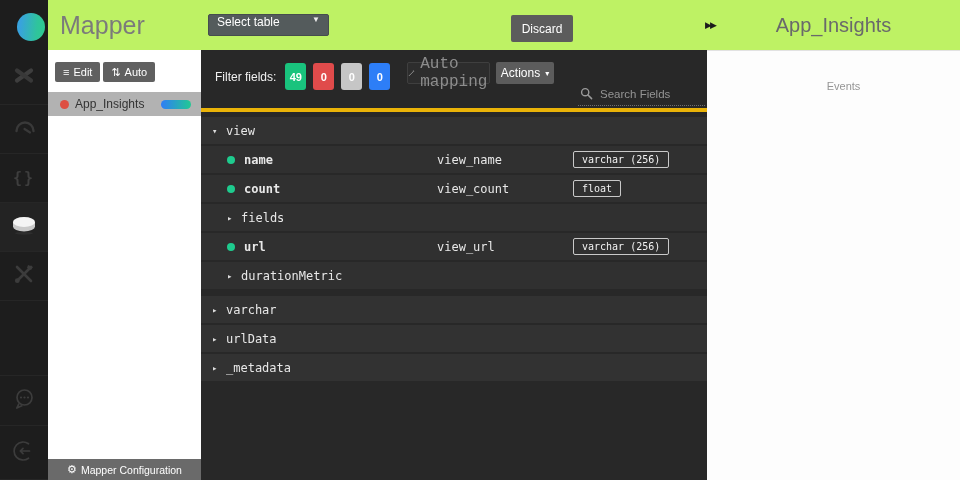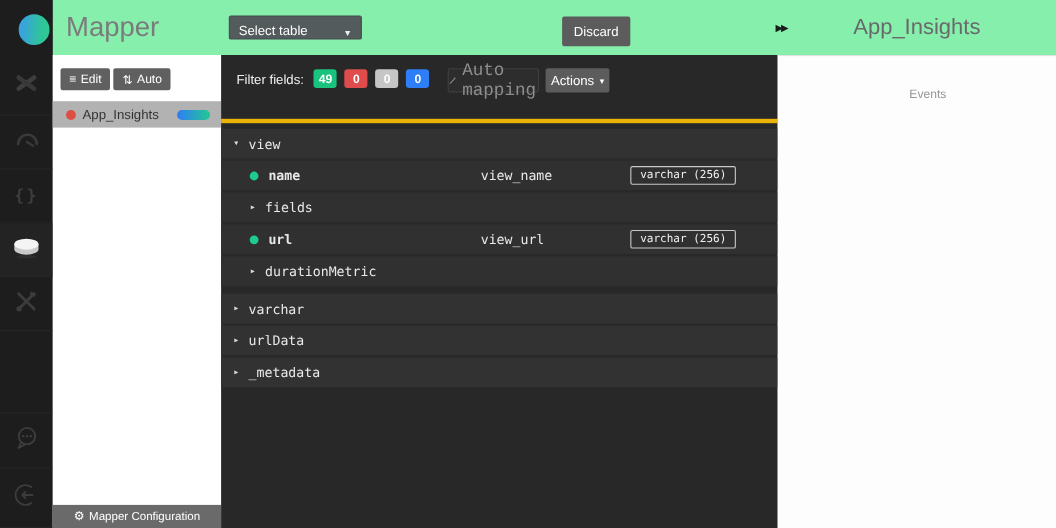--- a/index.html
+++ b/index.html
@@ -1,28 +1,28 @@
 <!DOCTYPE html>
 <html><head>
 <meta charset="utf-8">
 <style>
   * { margin:0; padding:0; box-sizing:border-box; }
   html,body { width:960px; height:480px; overflow:hidden; background:#fff;
     font-family:"Liberation Sans", sans-serif; }
 
   
-  .topbar { position:absolute; left:0; top:0; width:960px; height:50px; background:#86efac; }
+  .topbar { position:absolute; left:0; top:0; width:960px; height:50px; background:#bef264; }
   .corner { position:absolute; left:0; top:0; width:48px; height:50px; background:#1d1d1d; }
   .logo { position:absolute; left:17px; top:13px; width:28px; height:28px; border-radius:50%;
     background:linear-gradient(95deg,#38a3dc 15%,#2fc49c 70%,#2ecb8e 100%); }
   .app-title { position:absolute; left:60px; top:0; height:50px; line-height:50px;
     font-size:25px; color:#7b7b7b; }
   .select-table { position:absolute; left:208px; top:14px; width:121px; height:22px;
     background:#545b5c; border:1px solid #464d4e; border-radius:2px; color:#fff;
-    font-size:12px; display:flex; align-items:flex-end; padding:0 8px; cursor:pointer; }
+    font-size:12px; display:flex; align-items:flex-start; padding:0 8px; cursor:pointer; }
   .select-table .caret { margin-left:auto; font-size:8px; color:#eee; }
   .discard-btn { position:absolute; left:511px; top:15px; width:62px; height:27px;
     background:#5c5c5c; border-radius:2px; color:#fff; font-size:12px;
     display:flex; align-items:center; justify-content:center; cursor:pointer; }
   .apply-btn { position:absolute; left:576px; top:15px; width:125px; height:27px;
     background:#a2bcf2; border-radius:2px; color:#fff; font-size:12px;
     display:flex; align-items:center; justify-content:center; cursor:pointer; }
   .ff-icon { position:absolute; left:705px; top:0; height:50px; display:flex; align-items:center;
     font-size:9px; color:#1b1b1b; letter-spacing:-2px; cursor:pointer; }
   .table-title { position:absolute; left:707px; right:0; top:0; height:50px;
@@ -52,21 +52,21 @@
   .lp-footer { position:absolute; left:0; bottom:0; width:153px; height:21px; background:#6a6a6a;
     color:#fff; font-size:10.5px; display:flex; align-items:center; justify-content:center;
     gap:4px; cursor:pointer; }
   .lp-footer .gear { font-size:11px; }
 
   
   .main-panel { position:absolute; left:201px; top:50px; width:506px; height:430px; background:#282828; }
   .mp-header { position:relative; height:62px; border-bottom:4px solid #eab308; }
   .filter-row { position:absolute; left:14px; top:13px; display:flex; align-items:center; gap:7px; }
   .filter-label { font-size:12px; color:#f0f0f0; margin-right:2px; }
-  .fbadge { min-width:21px; height:17px; border-radius:3px; color:#fff; font-size:11px;
+  .fbadge { min-width:21px; height:27px; border-radius:3px; color:#fff; font-size:11px;
     font-weight:bold; display:flex; align-items:center; justify-content:center;
     padding:0 4px; cursor:pointer; }
   .auto-btn { position:absolute; left:206px; top:12px; width:83px; height:22px;
     background:#2d2d2d; border:1px solid #3f3f3f; border-radius:2px; color:#8d8d8d;
     font-size:16px; display:flex; align-items:center; justify-content:center; gap:5px; cursor:pointer;font-family:Liberation Mono, monospace; }
   .actions-btn { position:absolute; left:295px; top:12px; width:58px; height:22px;
     background:#5c5c5c; border-radius:2px; color:#fff; font-size:12px;
     display:flex; align-items:center; justify-content:center; gap:5px; cursor:pointer; }
   .actions-btn .caret { font-size:8px; }
   .search-box { position:absolute; left:377px; top:32px; width:127px; height:24px;
@@ -199,33 +199,46 @@
       <svg width="12" height="12" viewBox="0 0 12 12">
         <path d="M2 10.5 L8 4.5" stroke="#8d8d8d" stroke-width="1.6" stroke-linecap="round"></path>
         <path d="M9 1 l.6 1.3 1.3.6 -1.3.6 -.6 1.3 -.6-1.3 -1.3-.6 1.3-.6z" fill="#8d8d8d"></path>
       </svg>
       <span>Auto mapping</span>
     </div>
     <div class="actions-btn">
       <span>Actions</span>
       <span class="caret">▾</span>
     </div>
+    <div class="search-box">
+      <svg width="13" height="13" viewBox="0 0 13 13">
+        <circle cx="5.2" cy="5.2" r="3.6" fill="none" stroke="#9a9a9a" stroke-width="1.4"></circle>
+        <line x1="8" y1="8" x2="11.6" y2="11.6" stroke="#9a9a9a" stroke-width="1.5" stroke-linecap="round"></line>
+      </svg>
+      <span class="stext">Search Fields</span>
+    </div>
   </div>
   <div class="tree" id="field-tree">
       <div class="trow lvl0">
         <span class="arrow">▾</span>
         <span class="flabel">view</span>
       </div>
       <div class="trow lvl1">
         <span class="fdot" style="background: rgb(30, 203, 142);"></span>
         <span class="flabel bold">name</span>
         <span class="mapped">view_name</span>
         <span class="tbadge">varchar (256)</span>
       </div>
       <div class="trow lvl1">
+        <span class="fdot" style="background: rgb(30, 203, 142);"></span>
+        <span class="flabel bold">count</span>
+        <span class="mapped">view_count</span>
+        <span class="tbadge">float</span>
+      </div>
+      <div class="trow lvl1">
         <span class="arrow">▸</span>
         <span class="flabel">fields</span>
       </div>
       <div class="trow lvl1">
         <span class="fdot" style="background: rgb(30, 203, 142);"></span>
         <span class="flabel bold">url</span>
         <span class="mapped">view_url</span>
         <span class="tbadge">varchar (256)</span>
       </div>
       <div class="trow lvl1">

